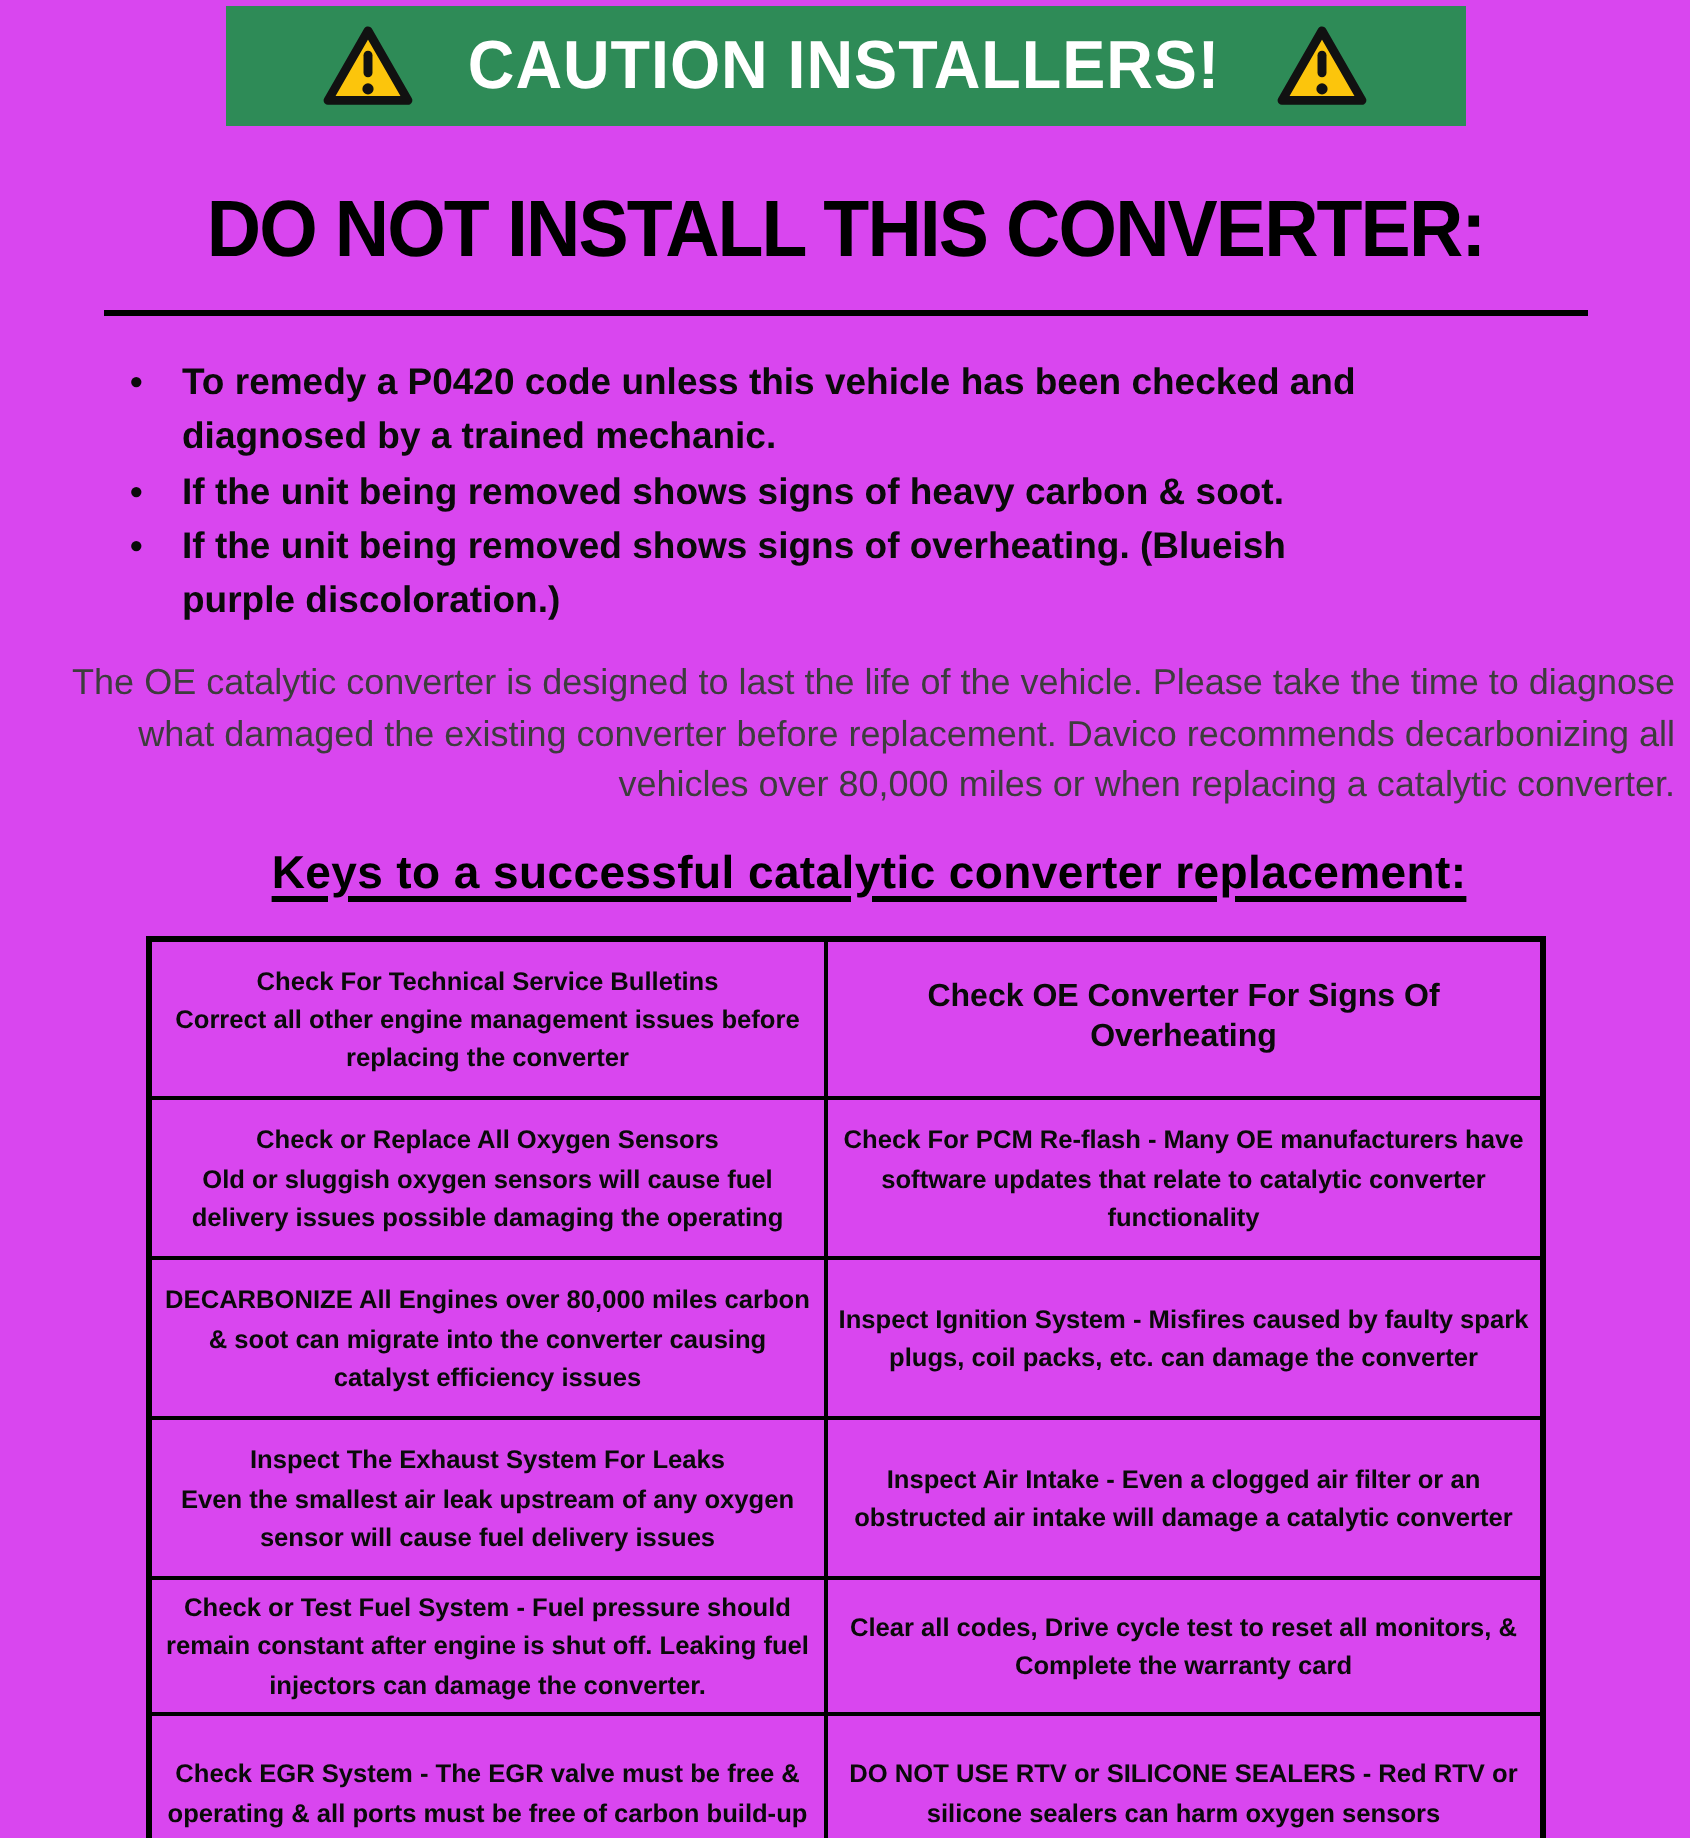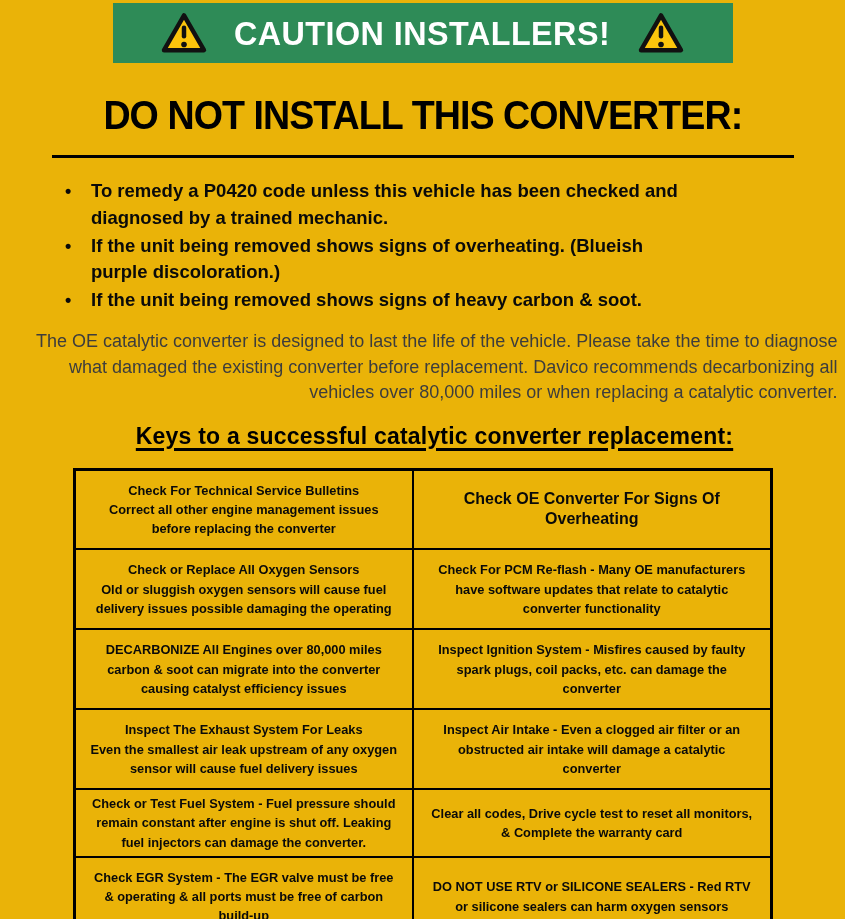--- a/index.html
+++ b/index.html
@@ -6,21 +6,21 @@
   html, body {
     width: 845px;
     background: #ffffff;
     font-family: "Liberation Sans", sans-serif;
     color: #111111;
   }
   .page {
     width: 845px;
     height: 919px;
     overflow: hidden;
-    background: #eab308;
+    background: #d946ef;
   }
 
   
   .banner {
     width: 620px;
     height: 60px;
     margin: 3px auto 0 auto;
     background: #2e8b57;
     display: flex;
     align-items: center;
@@ -111,21 +111,21 @@
     table-layout: fixed;
     border: 3px solid #000000;
   }
   table.tips td {
     border: 2.5px solid #000000;
     text-align: center;
     vertical-align: middle;
     font-size: 12.8px;
     font-weight: bold;
     line-height: 1.5;
-    padding: 4px 14px;
+    padding: 4px 4px;
     white-space: pre-line;
     color: #0a0a0a;
   }
   table.tips td.col-left  { width: 339px; }
   table.tips td.col-right { width: 358px; }
   table.tips tr            { height: 80px; }
   table.tips tr:nth-child(5) { height: 67px; }
   
   table.tips tr:first-child td.col-right { font-size: 16px; line-height: 1.3; margin-left: 48px; }
 </style>
@@ -149,22 +149,22 @@
   </div>
 
   <div class="main-heading">
     <span>DO NOT INSTALL THIS CONVERTER:</span>
   </div>
 
   <hr class="rule">
 
   <ul class="warnings">
     <li>To remedy a P0420 code unless this vehicle has been checked and diagnosed by a trained mechanic.</li>
+    <li>If the unit being removed shows signs of heavy carbon &amp; soot.</li>
     <li>If the unit being removed shows signs of overheating. (Blueish purple discoloration.)</li>
-    <li>If the unit being removed shows signs of heavy carbon &amp; soot.</li>
   </ul>
 
   <p class="intro">The OE catalytic converter is designed to last the life of the vehicle. Please take the time to diagnose what damaged the existing converter before replacement. Davico recommends decarbonizing all vehicles over 80,000 miles or when replacing a catalytic converter.</p>
 
   <div class="keys-heading">Keys to a successful catalytic converter replacement:</div>
 
   <table class="tips">
     <tbody>
       <tr>
         <td class="col-left">Check For Technical Service Bulletins

